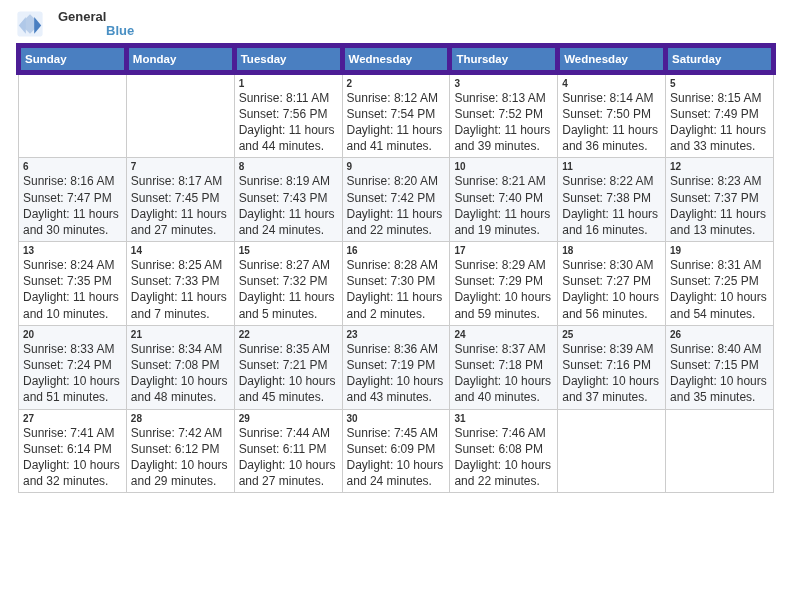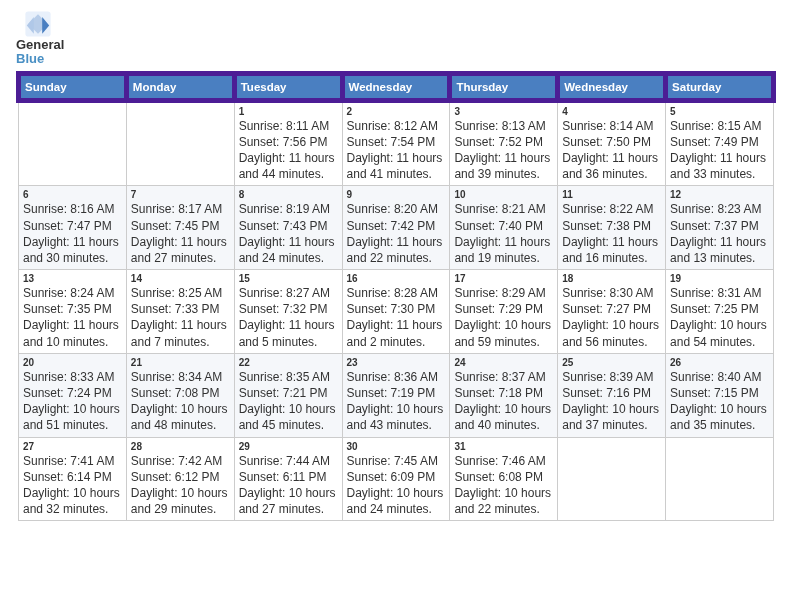--- a/index.html
+++ b/index.html
@@ -18,33 +18,32 @@
     }
     .header-row {
       display: flex;
       align-items: flex-start;
       justify-content: space-between;
       margin-bottom: 4px;
     }
     .logo {
       display: flex;
       align-items: center;
-      gap: 0;
-      flex-direction: column;
+      gap: 10px;
     }
     .logo-text {
       display: flex;
       flex-direction: column;
       font-size: 13px;
       font-weight: bold;
       line-height: 1.1;
       color: #333;
     }
     .logo-text span:first-child { color: #333; }
-    .logo-text span:last-child { color: #4a90c4; }
+    .logo-text span:last-child { color: #4a90c4; margin-left: 48px; }
     .logo-icon {
       width: 28px;
       height: 28px;
       margin-right: 4px;
     }
     .title-block {
       text-align: right;
     }
     .title-block h1 {
       font-size: 28px;

